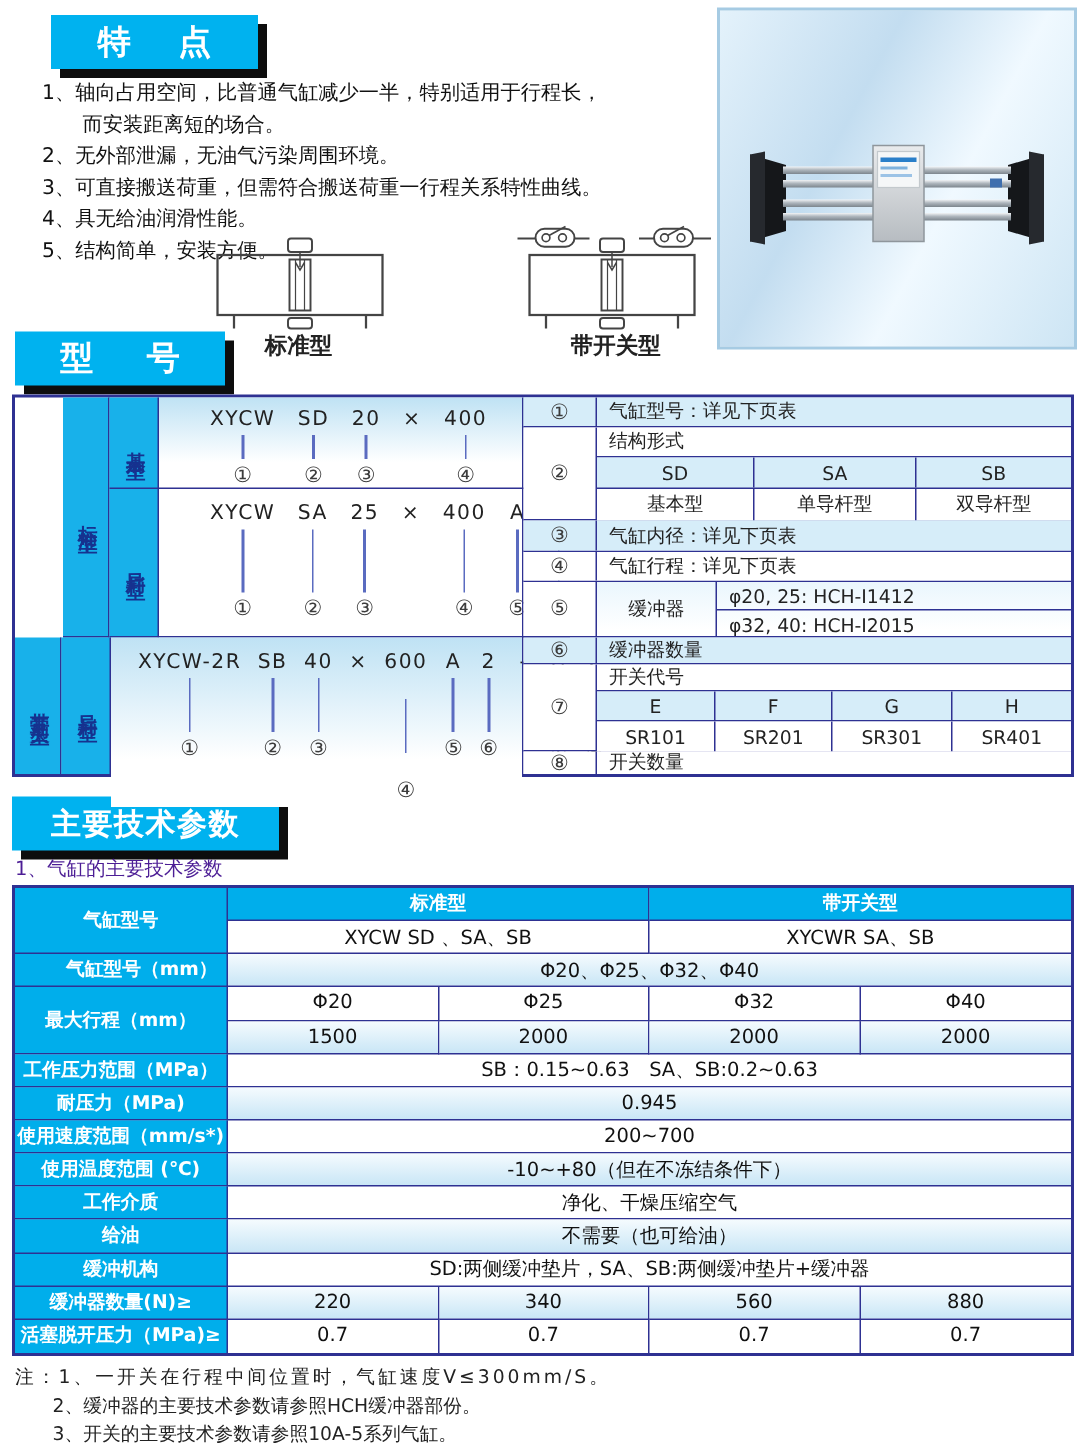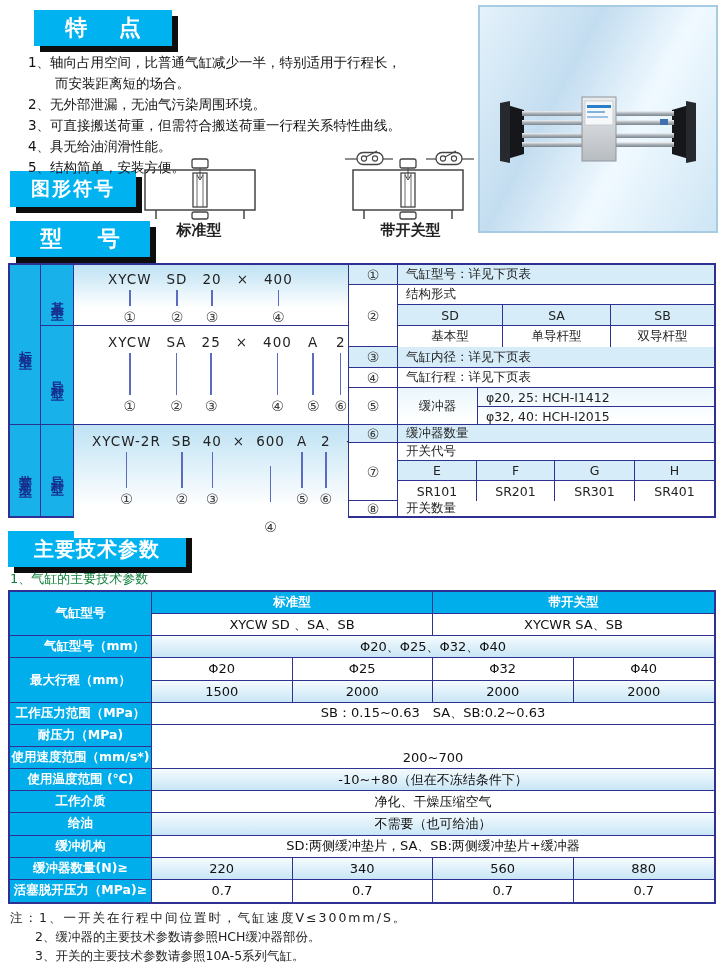--- a/index.html
+++ b/index.html
@@ -46,21 +46,21 @@
   .model-table{
     position:absolute;left:8px;top:263px;width:708px;height:255px;box-sizing:border-box;
     border:2px solid #2e3192;background:#fff;font-size:13px;
   }
   .mt-cell{position:absolute;box-sizing:border-box;}
   .vert{
     writing-mode:vertical-rl;text-orientation:upright;
     background:#18b1ea;color:#16328f;font-weight:bold;font-size:13px;letter-spacing:3px;
     display:flex;align-items:center;justify-content:center;
   }
-  .bb{border-bottom:1px solid #2e3192;}
+  .bb{border-bottom:1px solid #2e3192;margin-left:32px;}
   .br{border-right:1px solid #2e3192;}
   .code-cell{background:#fff;}
   .code-shade{background:linear-gradient(180deg,#bfe2f4 0%,#ffffff 72%);}
   .code-row{display:flex;align-items:flex-start;}
   .part{display:flex;flex-direction:column;align-items:center;margin-right:15px;}
   .part .pt{font-size:13.5px;color:#222;letter-spacing:1px;height:17px;line-height:17px;white-space:nowrap;}
   .part .pl{width:1.5px;background:#5a6bc0;margin:2px 0 3px 0;}
   .part .pc{font-size:14px;color:#3c3c3c;height:16px;line-height:16px;}
   .hidden-tick{visibility:hidden;}
 
@@ -69,21 +69,21 @@
   .mr-num{width:49px;box-sizing:border-box;border-right:1px solid #2e3192;display:flex;align-items:center;justify-content:center;font-size:14px;color:#3c3c3c;flex:none;}
   .mr-content{flex:1;box-sizing:border-box;min-width:0;}
   .mr-text{display:flex;align-items:center;padding-left:8px;font-size:12.5px;color:#222;white-space:nowrap;}
   .sub-row{display:flex;box-sizing:border-box;}
   .sub-cell{box-sizing:border-box;display:flex;align-items:center;justify-content:center;font-size:12.5px;color:#222;}
   .row-lb{background:#d6edf9;}
   .row-w{background:#ffffff;}
   .row-grad{background:linear-gradient(180deg,#eaf6fd 0%,#ffffff 90%);}
 
   
-  .params-subtitle{position:absolute;left:10px;top:570px;font-size:13px;color:#15803d;font-weight:500;}
+  .params-subtitle{position:absolute;left:10px;top:570px;font-size:13px;color:#4c1d95;font-weight:500;}
   .params-table{
     position:absolute;left:8px;top:590px;width:708px;height:314px;box-sizing:border-box;
     border:2px solid #2e3192;display:grid;
     grid-template-columns:142px repeat(4,1fr);
     grid-template-rows:repeat(14,1fr);
     background:#fff;
   }
   .pc{box-sizing:border-box;display:flex;align-items:center;justify-content:center;font-size:13px;color:#111;white-space:nowrap;overflow:hidden;}
   .pc.lbl{background:#00aeeb;color:#fff;font-weight:bold;font-size:12.5px;}
   .pc.shade{background:linear-gradient(180deg,#f5fbfe 0%,#c9e6f6 100%);}
@@ -94,23 +94,20 @@
   .note-line.first{letter-spacing:2px;}
   .note-line.cont{padding-left:25px;}
 </style>
 </head>
 <body>
 
 <div class="page">
 
   <div class="sec-hdr" id="hdr-features">
     <span>特 点</span>
-  </div>
-  <div class="sec-hdr" id="hdr-symbols">
-    <span>图形符号</span>
   </div>
   <div class="sec-hdr" id="hdr-model">
     <span>型 号</span>
   </div>
   <div class="sec-hdr" id="hdr-params">
     <span>主要技术参数</span>
   </div>
 
   <div class="features" id="features-list">
       <div class="feat-line"><div style="display: inline;">1、</div><span>轴向占用空间，比普通气缸减少一半，特别适用于行程长，</span></div>
@@ -413,20 +410,21 @@
       <div class="pc" style="grid-area: 4 / 3 / 5 / 4; border-right: 1px solid rgb(46, 49, 146); border-bottom: 1px solid rgb(46, 49, 146);">Φ25</div>
       <div class="pc" style="grid-area: 4 / 4 / 5 / 5; border-right: 1px solid rgb(46, 49, 146); border-bottom: 1px solid rgb(46, 49, 146);">Φ32</div>
       <div class="pc" style="grid-area: 4 / 5 / 5 / 6; border-bottom: 1px solid rgb(46, 49, 146);">Φ40</div>
       <div class="pc shade" style="grid-area: 5 / 2 / 6 / 3; border-right: 1px solid rgb(46, 49, 146); border-bottom: 1px solid rgb(46, 49, 146);">1500</div>
       <div class="pc shade" style="grid-area: 5 / 3 / 6 / 4; border-right: 1px solid rgb(46, 49, 146); border-bottom: 1px solid rgb(46, 49, 146);">2000</div>
       <div class="pc shade" style="grid-area: 5 / 4 / 6 / 5; border-right: 1px solid rgb(46, 49, 146); border-bottom: 1px solid rgb(46, 49, 146);">2000</div>
       <div class="pc shade" style="grid-area: 5 / 5 / 6 / 6; border-bottom: 1px solid rgb(46, 49, 146);">2000</div>
       <div class="pc lbl" style="grid-area: 6 / 1 / 7 / 2; border-right: 1px solid rgb(46, 49, 146); border-bottom: 1px solid rgb(46, 49, 146);">工作压力范围（MPa）</div>
       <div class="pc" style="grid-area: 6 / 2 / 7 / 6; border-bottom: 1px solid rgb(46, 49, 146);">SB：0.15~0.63　SA、SB:0.2~0.63</div>
       <div class="pc lbl" style="grid-area: 7 / 1 / 8 / 2; border-right: 1px solid rgb(46, 49, 146); border-bottom: 1px solid rgb(46, 49, 146);">耐压力（MPa)</div>
+      <div class="pc shade" style="grid-area: 7 / 2 / 8 / 6; border-bottom: 1px solid rgb(46, 49, 146);">0.945</div>
       <div class="pc lbl" style="grid-area: 8 / 1 / 9 / 2; border-right: 1px solid rgb(46, 49, 146); border-bottom: 1px solid rgb(46, 49, 146);">使用速度范围（mm/s*)</div>
       <div class="pc" style="grid-area: 8 / 2 / 9 / 6; border-bottom: 1px solid rgb(46, 49, 146);">200~700</div>
       <div class="pc lbl" style="grid-area: 9 / 1 / 10 / 2; border-right: 1px solid rgb(46, 49, 146); border-bottom: 1px solid rgb(46, 49, 146);">使用温度范围 (℃)</div>
       <div class="pc shade" style="grid-area: 9 / 2 / 10 / 6; border-bottom: 1px solid rgb(46, 49, 146);">-10~+80（但在不冻结条件下）</div>
       <div class="pc lbl" style="grid-area: 10 / 1 / 11 / 2; border-right: 1px solid rgb(46, 49, 146); border-bottom: 1px solid rgb(46, 49, 146);">工作介质</div>
       <div class="pc" style="grid-area: 10 / 2 / 11 / 6; border-bottom: 1px solid rgb(46, 49, 146);">净化、干燥压缩空气</div>
       <div class="pc lbl" style="grid-area: 11 / 1 / 12 / 2; border-right: 1px solid rgb(46, 49, 146); border-bottom: 1px solid rgb(46, 49, 146);">给油</div>
       <div class="pc lbl" style="grid-area: 12 / 1 / 13 / 2; border-right: 1px solid rgb(46, 49, 146); border-bottom: 1px solid rgb(46, 49, 146);">缓冲机构</div>
       <div class="pc shade" style="grid-area: 11 / 2 / 12 / 6; border-bottom: 1px solid rgb(46, 49, 146);">不需要（也可给油）</div>
       <div class="pc" style="grid-area: 12 / 2 / 13 / 6; border-bottom: 1px solid rgb(46, 49, 146);">SD:两侧缓冲垫片，SA、SB:两侧缓冲垫片+缓冲器</div>

